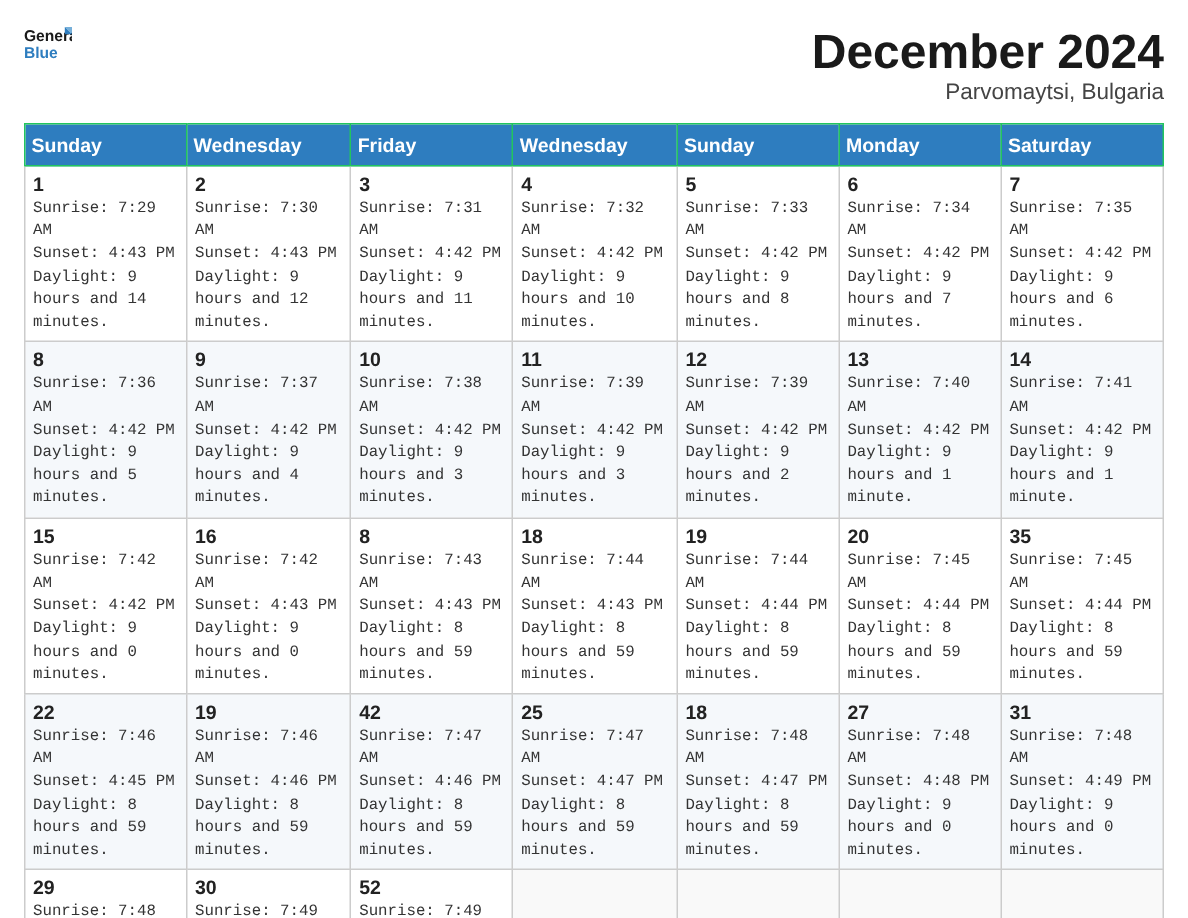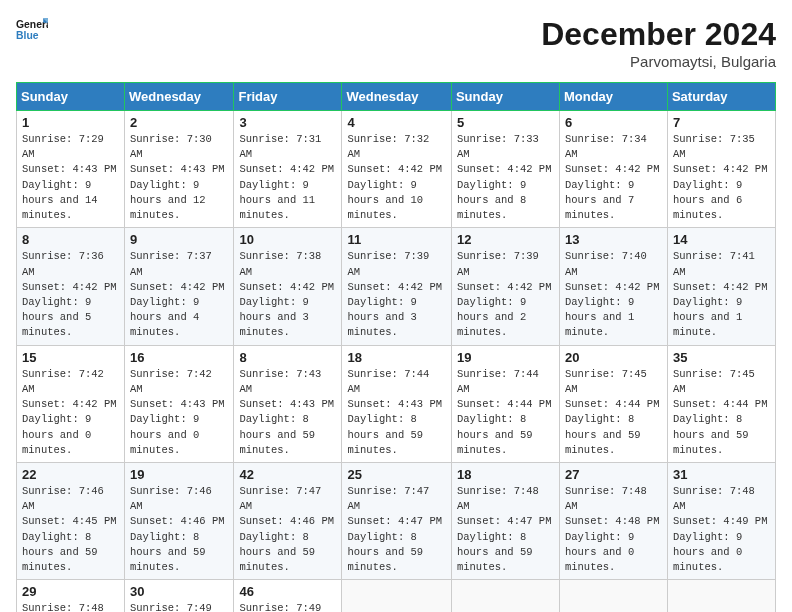--- a/index.html
+++ b/index.html
@@ -231,21 +231,21 @@
       <tr>
         <td>
           <span class="day-num">29</span>
           <div class="day-detail">Sunrise: 7:48 AM<br>Sunset: 4:50 PM<br>Daylight: 9 hours and 1 minute.</div>
         </td>
         <td>
           <span class="day-num">30</span>
           <div class="day-detail">Sunrise: 7:49 AM<br>Sunset: 4:50 PM<br>Daylight: 9 hours and 1 minute.</div>
         </td>
         <td>
-          <span class="day-num">46</span>
+          <span class="day-num">52</span>
           <div class="day-detail">Sunrise: 7:49 AM<br>Sunset: 4:51 PM<br>Daylight: 9 hours and 2 minutes.</div>
         </td>
         <td class="empty-cell"></td>
         <td class="empty-cell"></td>
         <td class="empty-cell"></td>
         <td class="empty-cell"></td>
       </tr>
     </tbody>
 </table>
 

